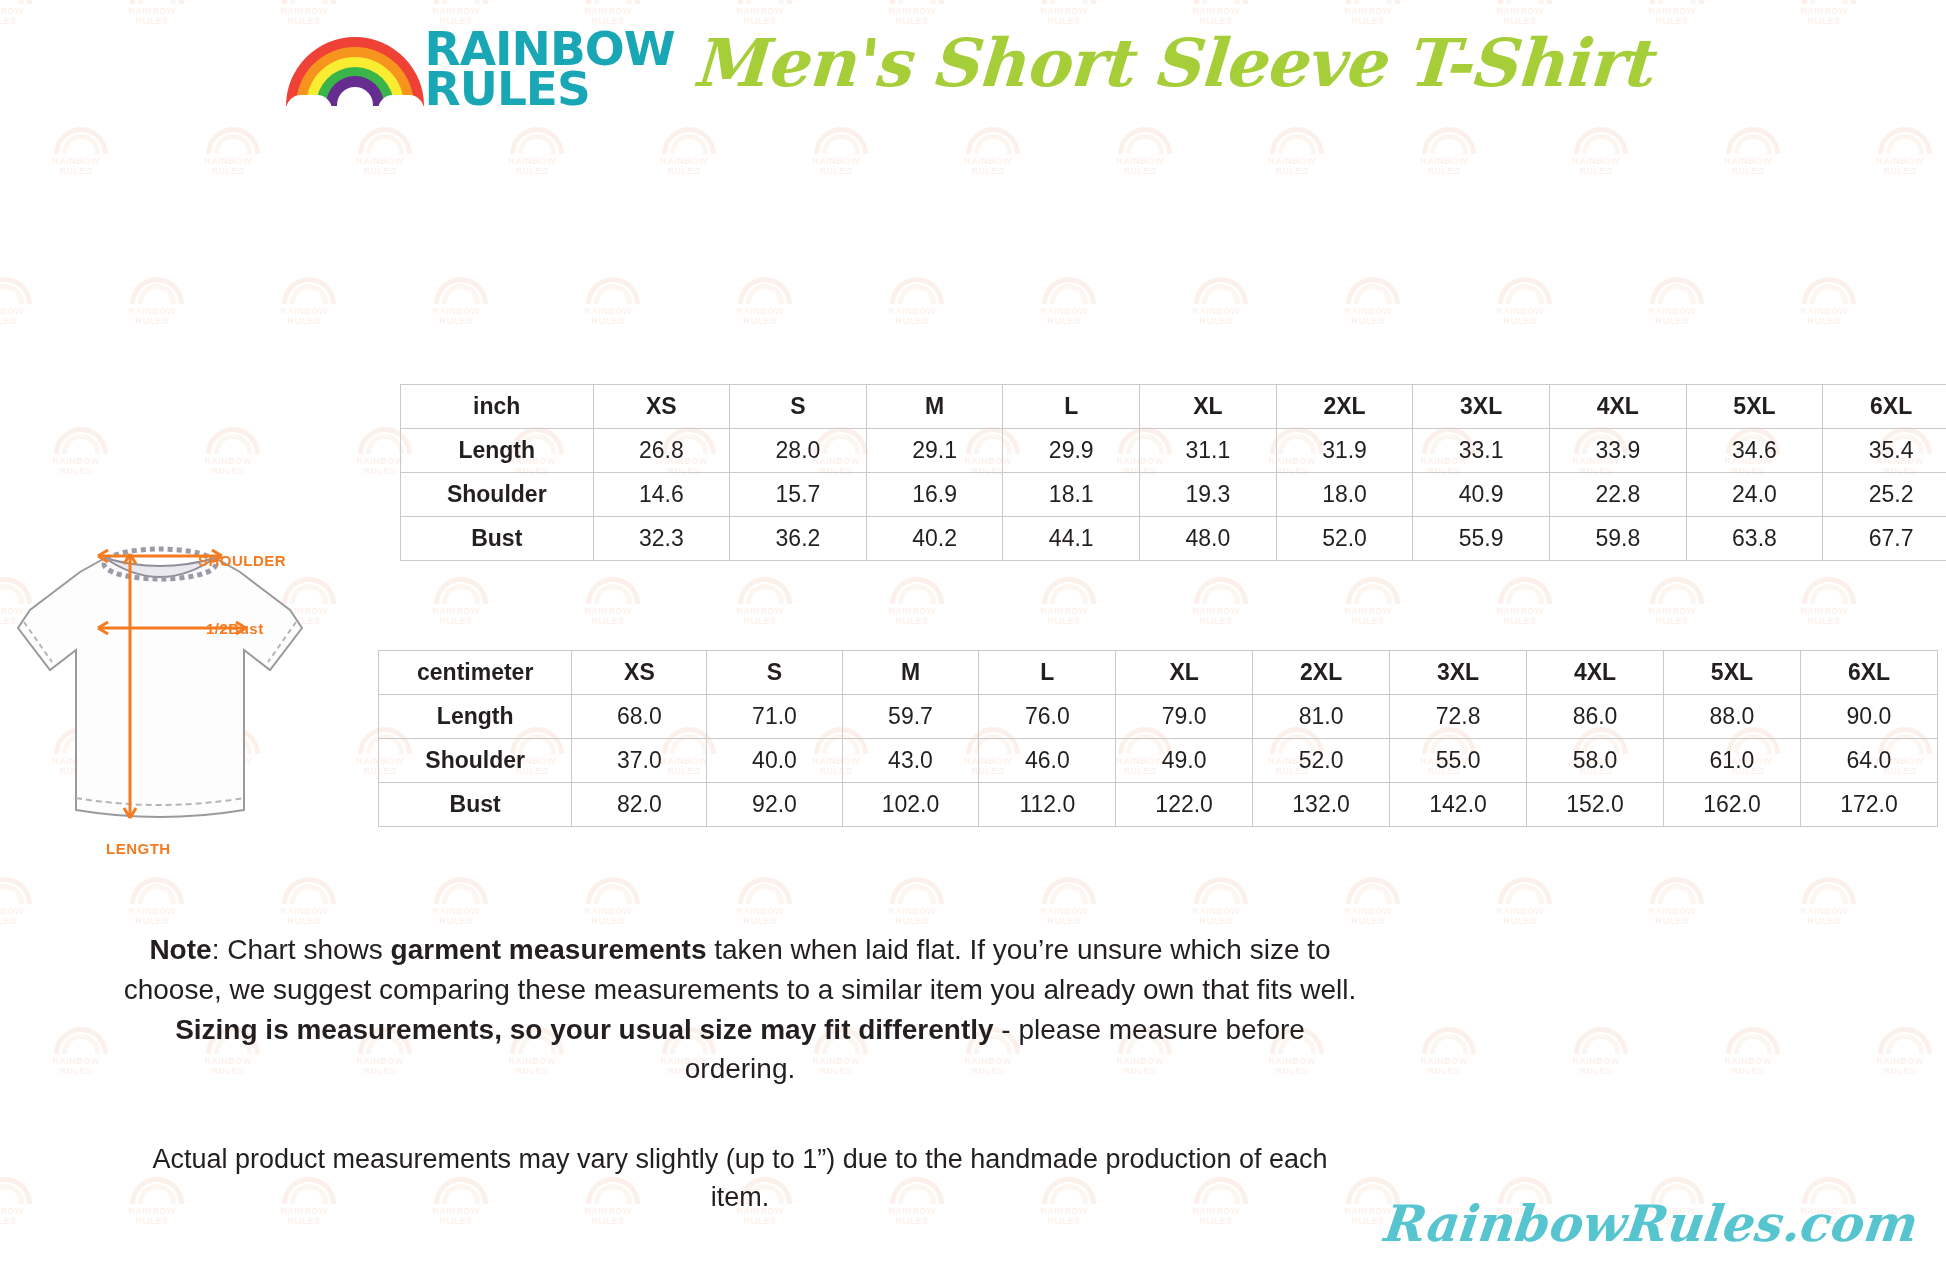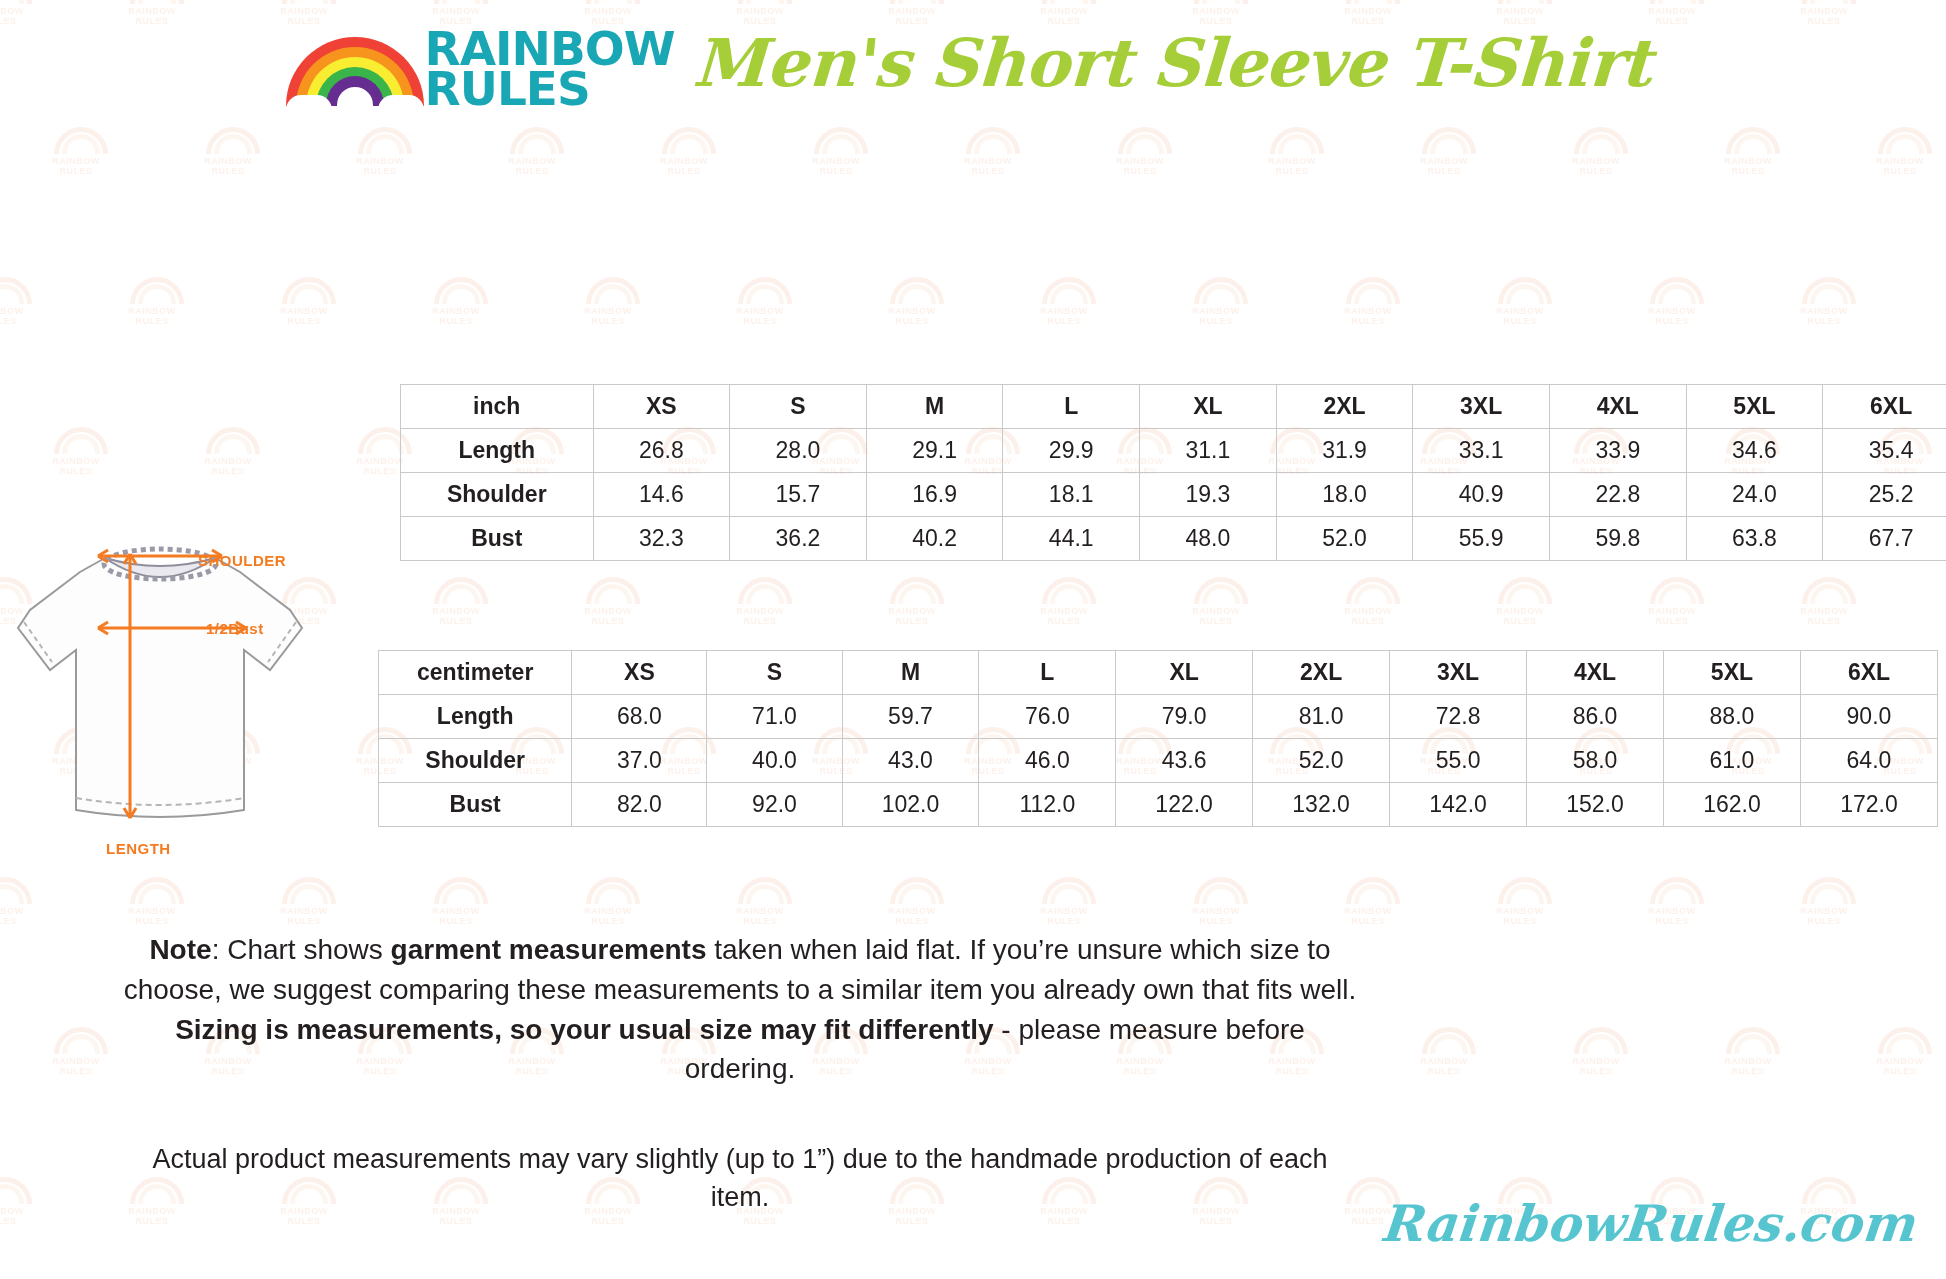--- a/index.html
+++ b/index.html
@@ -1325,21 +1325,21 @@
         <td class="sz">86.0</td>
         <td class="sz">88.0</td>
         <td class="sz">90.0</td>
       </tr>
       <tr>
         <th class="unit-cell">Shoulder</th>
         <td class="sz">37.0</td>
         <td class="sz">40.0</td>
         <td class="sz">43.0</td>
         <td class="sz">46.0</td>
-        <td class="sz">43.6</td>
+        <td class="sz">49.0</td>
         <td class="sz">52.0</td>
         <td class="sz">55.0</td>
         <td class="sz">58.0</td>
         <td class="sz">61.0</td>
         <td class="sz">64.0</td>
       </tr>
       <tr>
         <th class="unit-cell">Bust</th>
         <td class="sz">82.0</td>
         <td class="sz">92.0</td>

